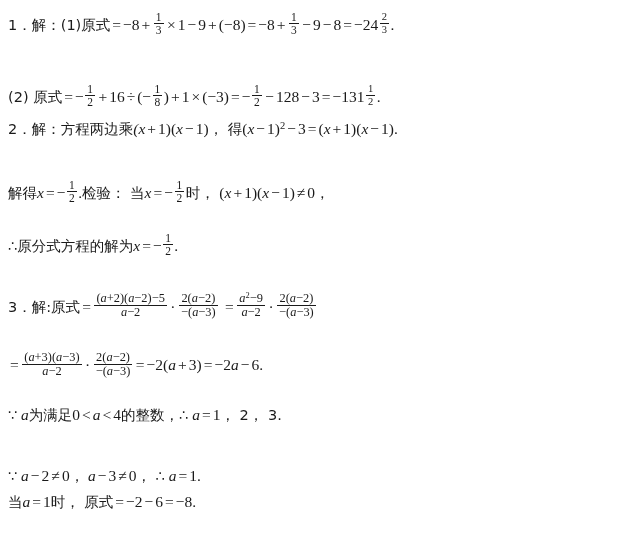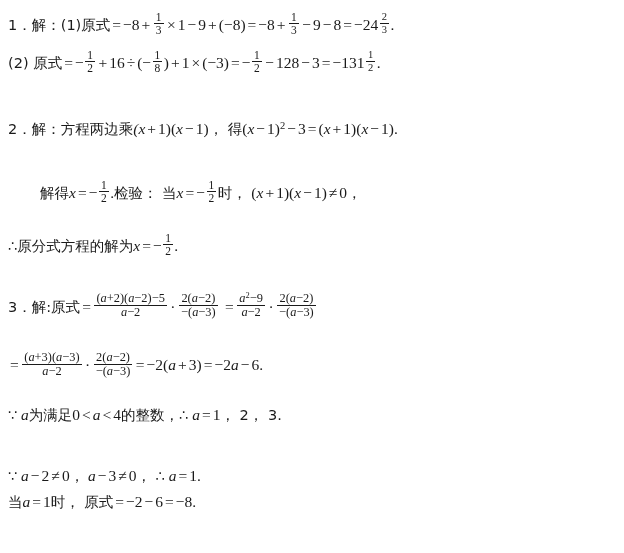--- a/index.html
+++ b/index.html
@@ -72,29 +72,29 @@
 </style>
 </head>
 <body>
 
 <div class="page">
 
   <div class="line" style="top:12px;">
     <span class="cn">1．解：</span><span class="cn">(1)原式</span><span class="op">=</span><span class="num">−8</span><span class="op">+</span><span class="frac"><span class="top">1</span><span class="bot">3</span></span><span class="op">×</span><span class="num">1</span><span class="op">−</span><span class="num">9</span><span class="op">+</span><span class="num">(−8)</span><span class="op">=</span><span class="num">−8</span><span class="op">+</span><span class="frac"><span class="top">1</span><span class="bot">3</span></span><span class="op">−</span><span class="num">9</span><span class="op">−</span><span class="num">8</span><span class="op">=</span><span class="num">−24</span><span class="frac mixed"><span class="top">2</span><span class="bot">3</span></span><span class="num">.</span>
   </div>
 
-  <div class="line" style="top:50px;">
+  <div class="line" style="top:84px;">
     <span class="cn">(2) 原式</span><span class="op">=</span><span class="num">−</span><span class="frac"><span class="top">1</span><span class="bot">2</span></span><span class="op">+</span><span class="num">16</span><span class="op">÷</span><span class="num">(−</span><span class="frac"><span class="top">1</span><span class="bot">8</span></span><span class="num">)</span><span class="op">+</span><span class="num">1</span><span class="op">×</span><span class="num">(−3)</span><span class="op">=</span><span class="num">−</span><span class="frac"><span class="top">1</span><span class="bot">2</span></span><span class="op">−</span><span class="num">128</span><span class="op">−</span><span class="num">3</span><span class="op">=</span><span class="num">−131</span><span class="frac mixed"><span class="top">1</span><span class="bot">2</span></span><span class="num">.</span>
   </div>
 
   <div class="line" style="top:120px;">
     <span class="cn">2．解：方程两边乘</span><span class="mi">(x</span><span class="op">+</span><span class="mn">1)(</span><span class="mi">x</span><span class="op">−</span><span class="mn">1)</span><span class="cn">，</span><span class="cn">&nbsp;得</span><span class="mn">(</span><span class="mi">x</span><span class="op">−</span><span class="mn">1)</span><span class="sup">2</span><span class="op">−</span><span class="mn">3</span><span class="op">=</span><span class="mn">(</span><span class="mi">x</span><span class="op">+</span><span class="mn">1)(</span><span class="mi">x</span><span class="op">−</span><span class="mn">1).</span>
   </div>
 
-  <div class="line" style="top:180px;margin-left:32px;">
+  <div class="line" style="top:180px;">
     <span class="cn">解得</span><span class="mi">x</span><span class="op">=</span><span class="num">−</span><span class="frac"><span class="top">1</span><span class="bot">2</span></span><span class="num">.</span><span class="cn">检验：</span><span class="cn">&nbsp;当</span><span class="mi">x</span><span class="op">=</span><span class="num">−</span><span class="frac"><span class="top">1</span><span class="bot">2</span></span><span class="cn">时，</span><span class="cn">&nbsp;</span><span class="mn">(</span><span class="mi">x</span><span class="op">+</span><span class="mn">1)(</span><span class="mi">x</span><span class="op">−</span><span class="mn">1)</span><span class="op">≠</span><span class="mn">0</span><span class="cn">，</span>
   </div>
 
   <div class="line" style="top:233px;">
     <span class="cn">∴原分式方程的解为</span><span class="mi">x</span><span class="op">=</span><span class="num">−</span><span class="frac"><span class="top">1</span><span class="bot">2</span></span><span class="num">.</span>
   </div>
 
   <div class="line" style="top:292px;">
     <span class="cn">3．解:原式</span><span class="op">=</span><span class="frac big"><span class="top">(<span class="mi">a</span>+2)(<span class="mi">a</span>−2)−5</span><span class="bot"><span class="mi">a</span>−2</span></span><span class="op">·</span><span class="frac big"><span class="top">2(<span class="mi">a</span>−2)</span><span class="bot">−(<span class="mi">a</span>−3)</span></span><span class="op">&nbsp;=</span><span class="frac big"><span class="top"><span class="mi">a</span><span class="sup">2</span>−9</span><span class="bot"><span class="mi">a</span>−2</span></span><span class="op">·</span><span class="frac big"><span class="top">2(<span class="mi">a</span>−2)</span><span class="bot">−(<span class="mi">a</span>−3)</span></span>
   </div>

